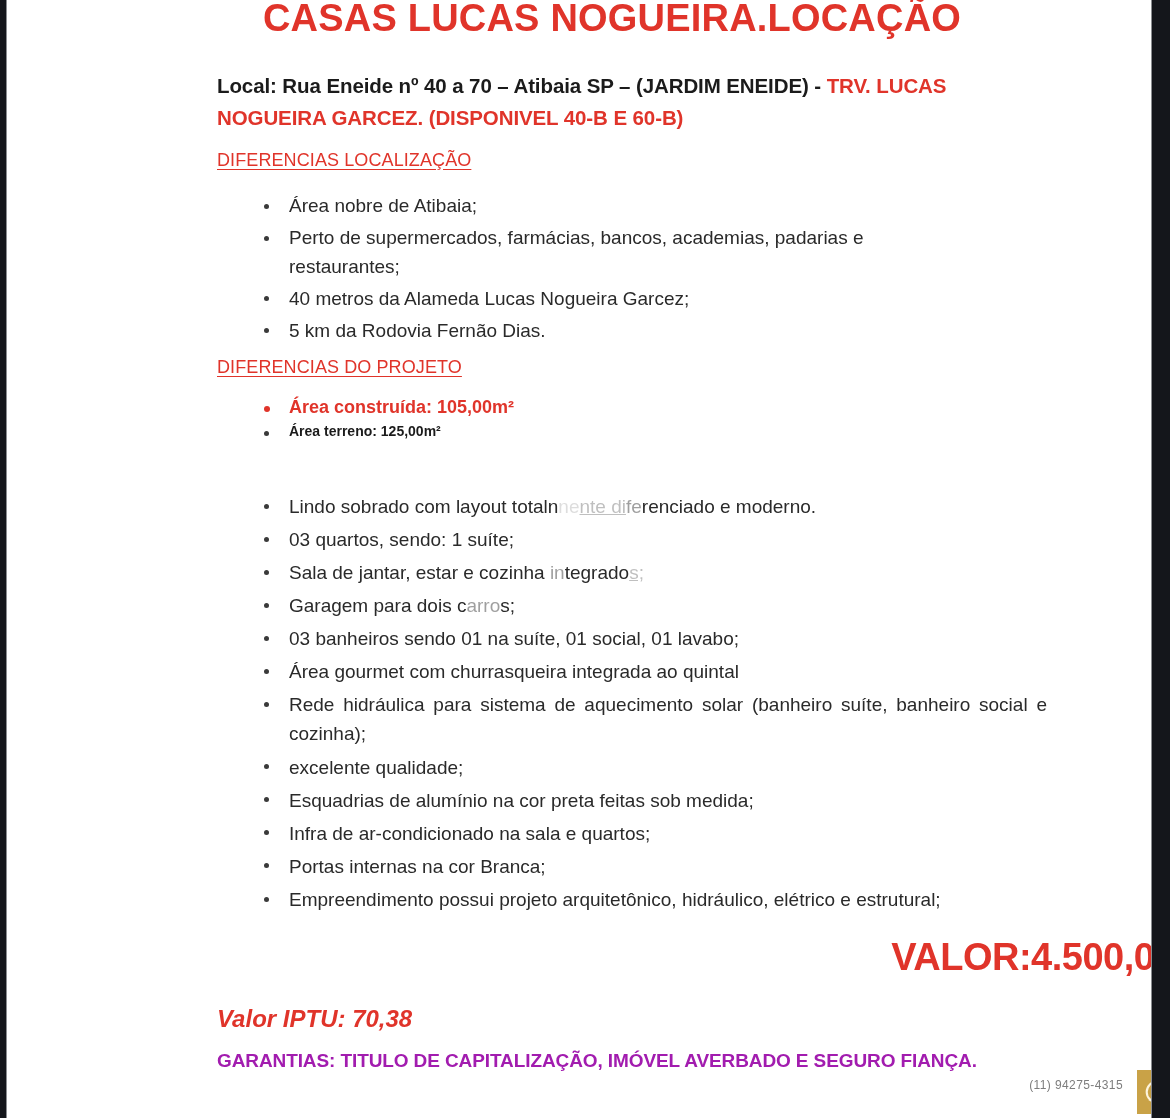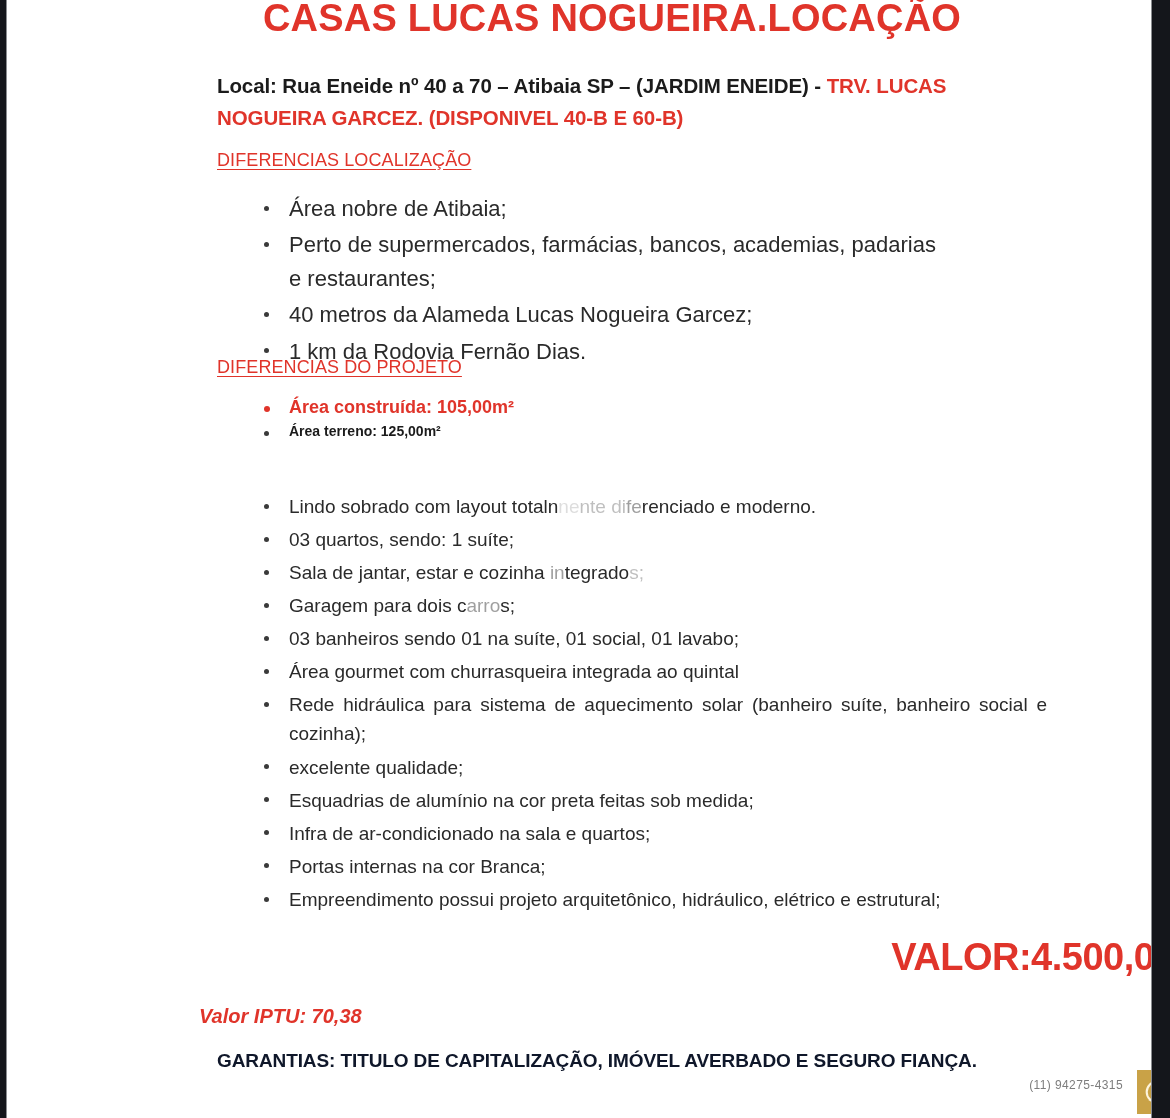--- a/index.html
+++ b/index.html
@@ -133,21 +133,21 @@
     background: #e0342a;
     width: 6px;
     height: 6px;
   }
 
   
   #list-localizacao {
     top: 192px;
     left: 200px;
     width: 700px;
-    font-size: 22px;
+    font-size: 19px;
     line-height: 1.52;
   }
   #list-localizacao > li { margin-bottom: 3px; }
 
   
   #list-areas {
     top: 396px;
     left: 200px;
     width: 600px;
   }
@@ -171,55 +171,55 @@
     top: 492px;
     left: 200px;
     width: 800px;
     font-size: 19px;
     line-height: 1.53;
   }
   #list-features > li { margin-bottom: 4px; }
   #list-features > li.justify { text-align: justify; padding-right: 4px; }
 
   
-  .fade-1 { color: rgba(42,42,42,0.30); }
+  .fade-1 { color: rgba(42,42,42,0.30); text-decoration: underline; }
   .fade-2 { color: rgba(42,42,42,0.16); }
   .fade-3 { color: rgba(42,42,42,0.45); text-align: right; }
 
   
   .valor {
     position: absolute;
     top: 936px;
     left: 0;
     right: 20px;
     text-align: right;
     font-size: 38px;
     font-weight: bold;
     color: #e0342a;
     letter-spacing: -0.5px;
   }
 
   .iptu {
     position: absolute;
     top: 1005px;
-    left: 148px;
-    font-size: 20px;
+    left: 166px;
+    font-size: 24px;
     font-weight: bold;
     font-style: italic;
     color: #e0342a;
   }
 
   .garantias {
     position: absolute;
     top: 1048px;
     left: 166px;
     width: 800px;
     font-size: 19px;
     font-weight: bold;
-    color: #0f172a;
+    color: #a21caf;
     line-height: 1.42;
     letter-spacing: -0.1px;
   }
 
   .contact {
     position: absolute;
     top: 1078px;
     right: 72px;
     font-size: 12px;
     color: #7d7d7d;
@@ -258,21 +258,21 @@
       <div class="local-block">
         <span class="t-black">Local: Rua Eneide nº 40 a 70 – Atibaia SP – (JARDIM ENEIDE) - </span><span class="t-red">TRV. LUCAS NOGUEIRA GARCEZ. (DISPONIVEL 40-B E 60-B)</span>
       </div>
 
       <div class="section-head" id="head-local">DIFERENCIAS LOCALIZAÇÃO</div>
 
       <ul class="blist" id="list-localizacao">
         <li>Área nobre de Atibaia;</li>
         <li>Perto de supermercados, farmácias, bancos, academias, padarias e restaurantes;</li>
         <li>40 metros da Alameda Lucas Nogueira Garcez;</li>
-        <li>1 km da Rodovia Fernão Dias.</li>
+        <li>5 km da Rodovia Fernão Dias.</li>
       </ul>
 
       <div class="section-head" id="head-projeto">DIFERENCIAS DO PROJETO</div>
 
       <ul class="blist" id="list-areas">
         <li class="area-big red-bullet">Área construída: 105,00m²</li>
         <li class="area-small">Área terreno: 125,00m²</li>
       </ul>
 
       <ul class="blist" id="list-features">

